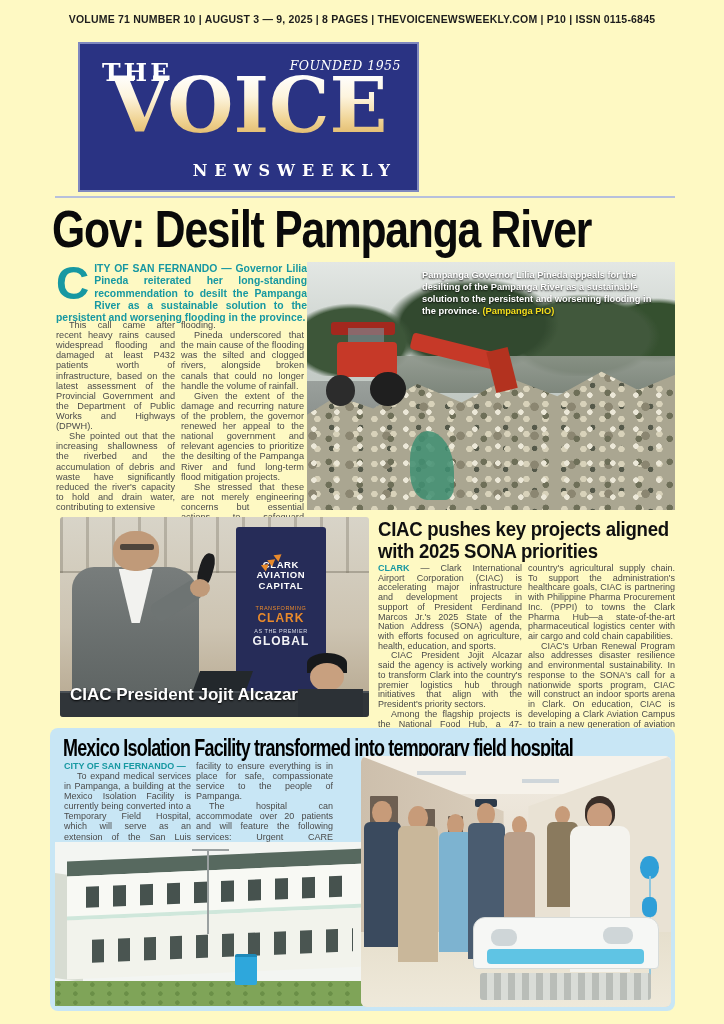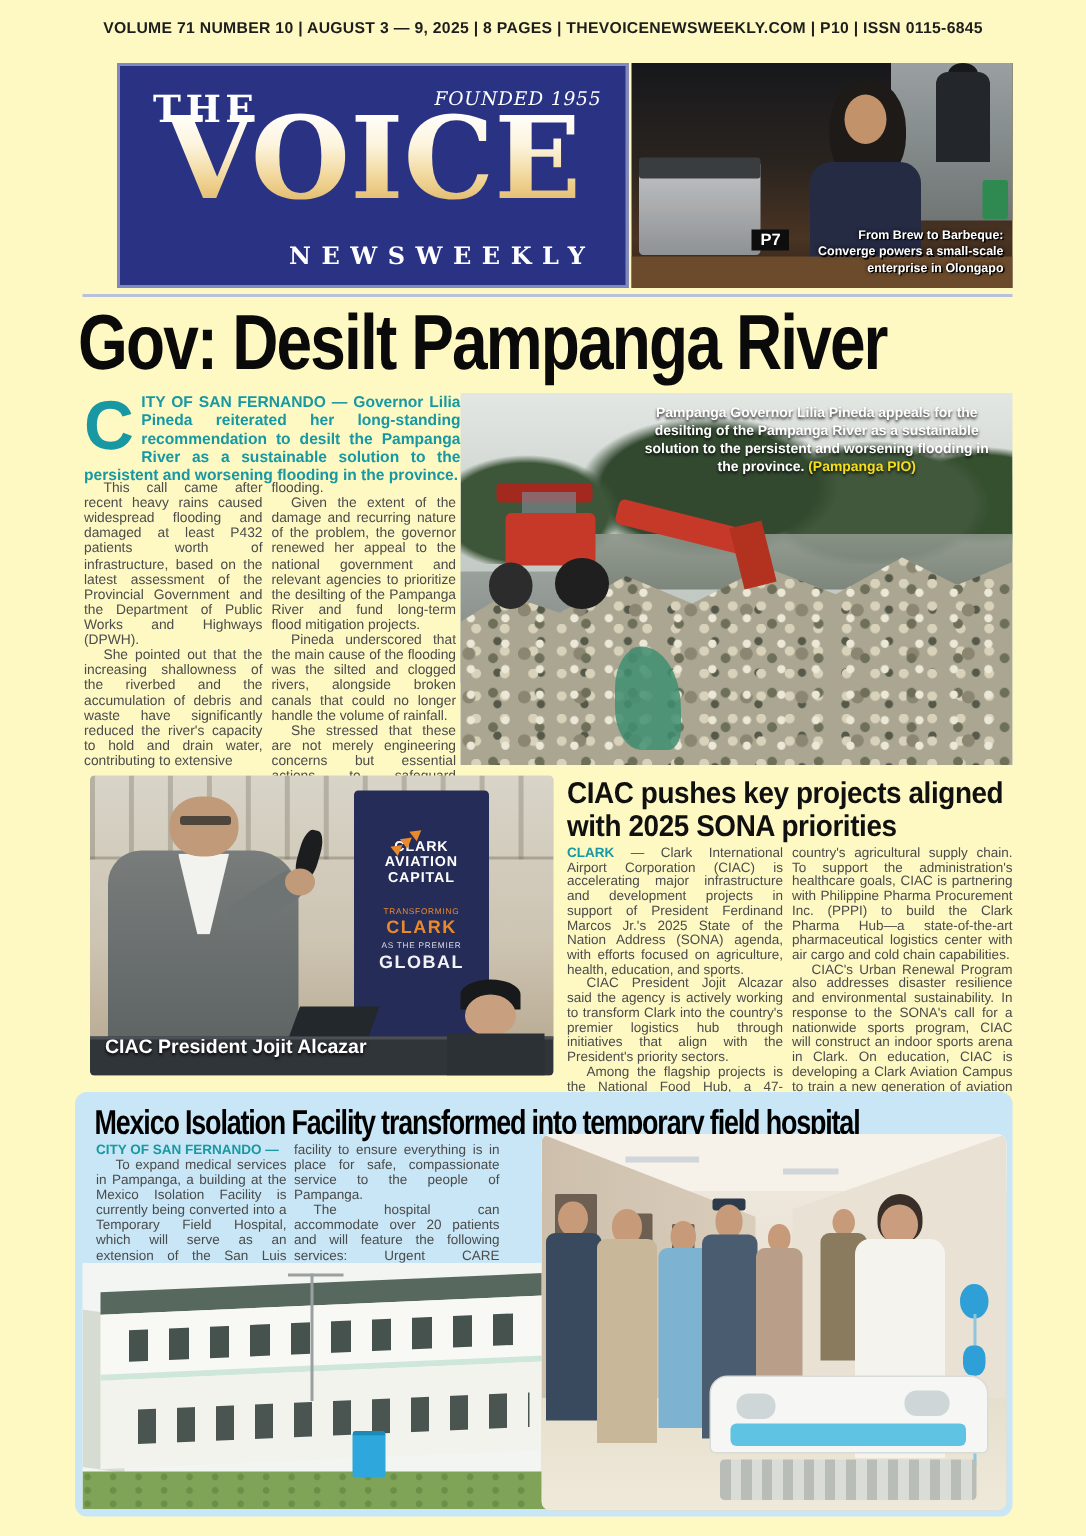--- a/index.html
+++ b/index.html
@@ -78,21 +78,21 @@
   .rv-green{left:28%;bottom:4%;width:12%;height:28%;background:#3f8f72;border-radius:40% 60% 20% 40%;opacity:.85}
   .rv-tractor{left:4%;top:24%;width:30%;height:34%}
   .rv-tractor div{position:absolute}
   .tr-canopy{left:8%;top:0;width:58%;height:16%;background:#a3281e;border-radius:3px}
   .tr-body{left:14%;top:24%;width:54%;height:42%;background:#c63928;border-radius:4px}
   .tr-glass{left:24%;top:8%;width:32%;height:24%;background:#7e8894;opacity:.65}
   .tr-w1{left:4%;bottom:0;width:26%;height:36%;background:#2c2c2c;border-radius:50%}
   .tr-w2{left:44%;bottom:0;width:32%;height:40%;background:#1f1f1f;border-radius:50%}
   .rv-arm{left:28%;top:33%;width:27%;height:7%;background:#c63928;border-radius:4px;transform:rotate(14deg)}
   .rv-arm2{left:50%;top:35%;width:6%;height:17%;background:#b3321f;transform:rotate(-14deg)}
-  .rv-cap{top:7px;right:8px;width:245px;text-align:center;font-size:9.3px;font-weight:700;color:#fff;
+  .rv-cap{top:7px;right:8px;width:245px;text-align:left;font-size:9.3px;font-weight:700;color:#fff;
           line-height:1.3;text-shadow:0 1px 2px rgba(0,0,0,.9)}
   .credit{color:#f5de1c}
 
   
   .ciacphoto{left:60px;top:517px;width:309px;height:200px;border-radius:3px;
              background:linear-gradient(180deg,#d8d4c8 0%,#cdc4b2 55%,#b4a58c 100%)}
   .cp-ceiling{left:0;top:0;width:100%;height:28%;
       background:repeating-linear-gradient(90deg,rgba(118,112,96,.35) 0 3px,transparent 3px 26px);
       border-bottom:2px solid rgba(110,104,90,.4)}
   .cp-banner{left:57%;top:5%;width:29%;height:89%;background:#262c58;border-radius:3px;padding:10px 6px;
@@ -111,21 +111,21 @@
   .cm-body{left:4%;top:25%;width:41%;height:63%;background:linear-gradient(180deg,#787d7c,#5f6564);border-radius:22px 30px 0 0}
   .cm-shirt{left:19%;top:26%;width:11%;height:27%;background:#f2f2ef;clip-path:polygon(0 0,100% 0,62% 100%,38% 100%)}
   .cm-arm{left:29%;top:37%;width:17%;height:10%;background:#6e7473;border-radius:6px;transform:rotate(-32deg)}
   .cm-hand{left:42%;top:31%;width:6.5%;height:9%;background:#c09a79;border-radius:50%}
   .cm-mic{left:45%;top:18%;width:4.5%;height:17%;background:#1c1d1f;border-radius:40%;transform:rotate(16deg)}
   .cp-desk{left:0;bottom:0;width:100%;height:13%;background:#303539;border-top:2px solid #4a5055}
   .cp-laptop{left:44%;bottom:12%;width:17%;height:11%;background:#23282c;transform:skewX(-20deg)}
   .cp-p2hair{right:7%;bottom:22%;width:13%;height:10%;background:#17191b;border-radius:50% 50% 0 0}
   .cp-p2head{right:8%;bottom:13%;width:11%;height:14%;background:#c8a07f;border-radius:50%}
   .cp-p2body{right:2%;bottom:0;width:21%;height:14%;background:#2c3136}
-  .cp-cap{left:10px;bottom:12px;font-size:13px;font-weight:700;color:#fff;text-shadow:0 1px 2px rgba(0,0,0,.9)}
+  .cp-cap{left:10px;bottom:12px;font-size:17px;font-weight:700;color:#fff;text-shadow:0 1px 2px rgba(0,0,0,.9)}
   .ciac-head{position:absolute;left:378px;top:518px;width:320px;font-size:20px;font-weight:700;color:#101010;
              line-height:1.12;letter-spacing:-.3px;transform:scaleX(.93);transform-origin:left top}
   .ccol{position:absolute;top:564px;font-size:9px;line-height:1.08;color:#4b4b4b;text-align:justify}
   .ccol1{left:378px;width:144px}
   .ccol2{left:528px;width:147px}
   .dateline{color:#1798a2;font-weight:700}
 
   
   .mexbox{position:absolute;left:50px;top:728px;width:625px;height:283px;background:#c8e6f5;border-radius:8px}
   .mx-head{position:absolute;left:13px;top:7px;font-size:23px;font-weight:700;color:#000;letter-spacing:-1px;
@@ -203,54 +203,38 @@
 
   <div class="topbar">VOLUME 71  NUMBER 10 | AUGUST 3 — 9, 2025 | 8  PAGES  |  THEVOICENEWSWEEKLY.COM  |  P10  |  ISSN 0115-6845</div>
 
   <div class="masthead">
     <div class="mh-the">THE</div>
     <div class="mh-founded">FOUNDED 1955</div>
     <div class="mh-voice">VOICE</div>
     <div class="mh-sub">NEWSWEEKLY</div>
   </div>
 
-  <div class="ph promo">
-    <div class="pr-panel"></div>
-    <div class="pr-silh"></div>
-    <div class="pr-sil"></div>
-    <div class="pr-machine"></div>
-    <div class="pr-machtop"></div>
-    <div class="pr-hair"></div>
-    <div class="pr-face"></div>
-    <div class="pr-body"></div>
-    <div class="pr-counter"></div>
-    <div class="pr-screen"></div>
-    <div class="pr-cap">
-      <span class="pr-badge">P7</span>
-      <span class="pr-captext">From Brew to Barbeque: Converge powers a small-scale enterprise in Olongapo</span>
-    </div>
-  </div>
 
   <div class="mh-rule"></div>
 
   <h1 class="headline">Gov: Desilt Pampanga River</h1>
 
   <div class="lede">
     <span class="dropcap">C</span>
     <span>ITY OF SAN FERNANDO — Governor Lilia Pineda reiterated her long-standing recommendation to desilt the Pampanga River as a sustainable solution to the persistent and worsening flooding in the province.</span>
   </div>
 
   <div class="lcol lcol1 body">
     <p class="indent">This call came after recent heavy rains caused widespread flooding and damaged at least P432 patients worth of infrastructure, based on the latest assessment of the Provincial Government and the Department of Public Works and Highways (DPWH).</p>
     <p class="indent">She pointed out that the increasing shallowness of the riverbed and the accumulation of debris and waste have significantly reduced the river's capacity to hold and drain water, contributing to extensive</p>
   </div>
   <div class="lcol lcol2 body">
     <p>flooding.</p>
+    <p class="indent">Pineda underscored that the main cause of the flooding was the silted and clogged rivers, alongside broken canals that could no longer handle the volume of rainfall.</p>
     <p class="indent">Given the extent of the damage and recurring nature of the problem, the governor renewed her appeal to the national government and relevant agencies to prioritize the desilting of the Pampanga River and fund long-term flood mitigation projects.</p>
-    <p class="indent">Pineda underscored that the main cause of the flooding was the silted and clogged rivers, alongside broken canals that could no longer handle the volume of rainfall.</p>
     <p class="indent">She stressed that these are not merely engineering concerns but essential actions to safeguard communities, livelihoods, and public infrastructure.</p>
   </div>
 
   <div class="ph river">
     <div class="rv-trees"></div>
     <div class="rv-wall"></div>
     <div class="rv-road"></div>
     <div class="rv-pile"></div>
     <div class="rv-green"></div>
     <div class="rv-arm"></div>
@@ -294,21 +278,21 @@
     <div class="cp-cap">CIAC President Jojit Alcazar</div>
   </div>
 
   <div class="ciac-head">CIAC pushes key projects aligned with 2025 SONA priorities</div>
   <div class="ccol ccol1 body">
     <p><span class="dateline">CLARK</span><span> — Clark International Airport Corporation (CIAC) is accelerating major infrastructure and development projects in support of President Ferdinand Marcos Jr.'s 2025 State of the Nation Address (SONA) agenda, with efforts focused on agriculture, health, education, and sports.</span></p>
     <p class="indent">CIAC President Jojit Alcazar said the agency is actively working to transform Clark into the country's premier logistics hub through initiatives that align with the President's priority sectors.</p>
     <p class="indent">Among the flagship projects is the National Food Hub, a 47-hectare development dedicated to improving the</p>
   </div>
   <div class="ccol ccol2 body">
-    <p>country's agricultural supply chain. To support the administration's healthcare goals, CIAC is partnering with Philippine Pharma Procurement Inc. (PPPI) to build the Clark Pharma Hub—a state-of-the-art pharmaceutical logistics center with air cargo and cold chain capabilities.</p>
+    <p>country's agricultural supply chain. To support the administration's healthcare goals, CIAC is partnering with Philippine Pharma Procurement Inc. (PPPI) to towns the Clark Pharma Hub—a state-of-the-art pharmaceutical logistics center with air cargo and cold chain capabilities.</p>
     <p class="indent">CIAC's Urban Renewal Program also addresses disaster resilience and environmental sustainability. In response to the SONA's call for a nationwide sports program, CIAC will construct an indoor sports arena in Clark. On education, CIAC is developing a Clark Aviation Campus to train a new generation of aviation professionals.</p>
   </div>
 
   <div class="mexbox">
     <div class="mx-head">Mexico Isolation Facility transformed into temporary field hospital</div>
   </div>
   <div class="mcol mcol1 body">
     <div class="dateline">CITY OF SAN FERNANDO —</div>
     <p class="indent">To expand medical services in Pampanga, a building at the Mexico Isolation Facility is currently being converted into a Temporary Field Hospital, which will serve as an extension of the San Luis District Hospital. The initiative aims to prepare for a possible surge in patients following recent flooding.</p>
     <p class="indent">Governor Lilia “Nanay” Pineda personally inspected the</p>

